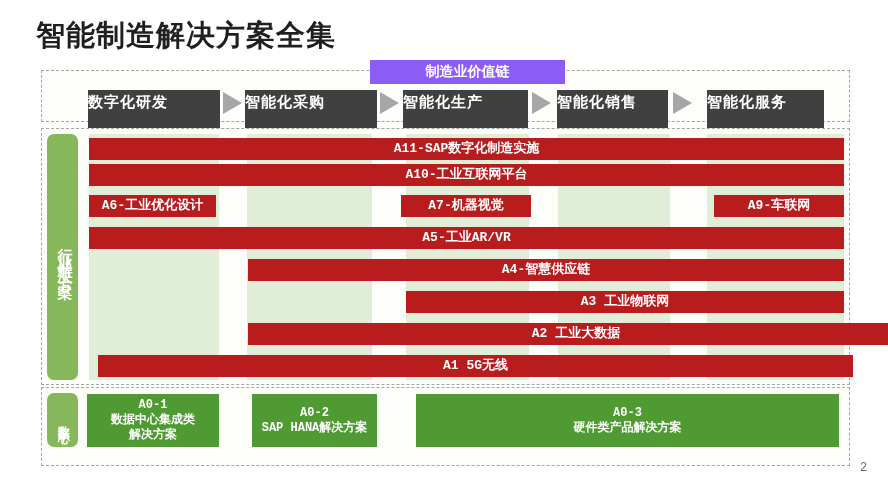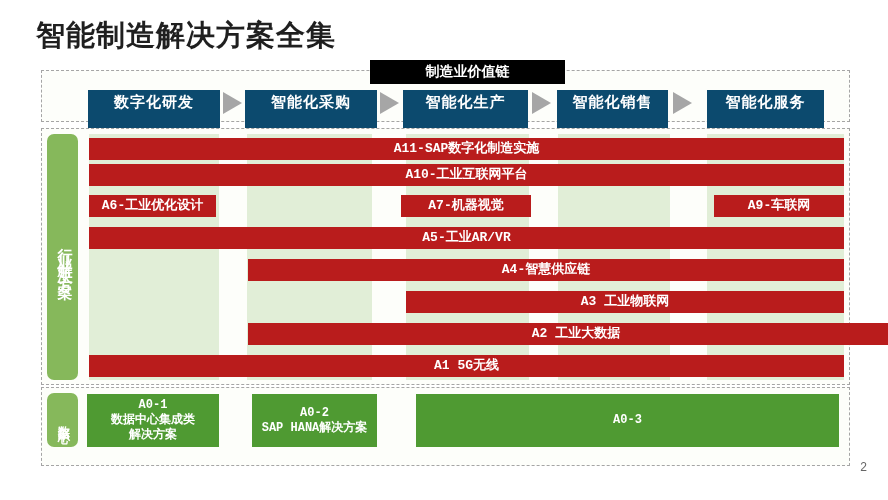--- a/index.html
+++ b/index.html
@@ -8,25 +8,25 @@
   .title{position:absolute;left:36px;top:16px;font-size:29px;font-weight:bold;color:#1f1f1f;letter-spacing:1px;margin:0;}
 
   
   .frame{position:absolute;border:1px dashed #a5a5a5;background:#fdfefa;box-sizing:border-box;}
   .top-section{left:41px;top:70px;width:809px;height:52px;}
   .main-section{left:41px;top:128px;width:809px;height:257px;}
   .bottom-section{left:41px;top:387px;width:809px;height:79px;}
 
   
   .vc-header{position:absolute;left:370px;top:60px;width:195px;height:24px;line-height:24px;
-             background:#000000;color:#fff;font-size:14px;font-weight:bold;text-align:center;z-index:6;}
+             background:#8b5cf6;color:#fff;font-size:14px;font-weight:bold;text-align:center;z-index:6;}
 
   
-  .stage{position:absolute;top:19px;height:39px;line-height:27px;background:#0c4a6e;color:#fff;
-         font-size:15px;font-weight:bold;text-align:center;letter-spacing:1px;}
+  .stage{position:absolute;top:19px;height:39px;line-height:27px;background:#404040;color:#fff;
+         font-size:15px;font-weight:bold;letter-spacing:1px;}
   .tri{position:absolute;top:21px;width:0;height:0;border-top:11px solid transparent;
        border-bottom:11px solid transparent;border-left:19px solid #a6a6a6;}
 
   
   .band{position:absolute;top:5px;height:246px;background:#e1eed7;}
 
   
   .side{position:absolute;background:#86b85b;border-radius:7px;display:flex;align-items:center;justify-content:center;}
   .side-main{left:5px;top:5px;width:31px;height:246px;}
   .side-dc{left:5px;top:5px;width:31px;height:54px;}
@@ -79,38 +79,39 @@
 
     <div class="bar" style="left:47px;top:9px;width:755px">A11-SAP数字化制造实施</div>
     <div class="bar" style="left:47px;top:35px;width:755px">A10-工业互联网平台</div>
     <div class="bar" style="left:47px;top:66px;width:127px">A6-工业优化设计</div>
     <div class="bar" style="left:359px;top:66px;width:130px">A7-机器视觉</div>
     <div class="bar" style="left:672px;top:66px;width:130px">A9-车联网</div>
     <div class="bar" style="left:47px;top:98px;width:755px">A5-工业AR/VR</div>
     <div class="bar" style="left:206px;top:130px;width:596px">A4-智慧供应链</div>
     <div class="bar" style="left:364px;top:162px;width:438px">A3 工业物联网</div>
     <div class="bar" style="left:206px;top:194px;width:656px">A2 工业大数据</div>
-    <div class="bar" style="left:47px;top:226px;width:755px">A1 5G无线</div>
+    <div class="bar" style="left:56px;top:226px;width:755px">A1 5G无线</div>
   </div>
 
   <div class="frame bottom-section">
     <div class="side side-dc">
       <span class="vert vert-dc">数据中心</span>
     </div>
 
     <div class="dcbox" style="left:45px;width:132px">
       <div>A0-1</div>
       <div>数据中心集成类</div>
       <div>解决方案</div>
     </div>
 
     <div class="dcbox" style="left:210px;width:125px">
       <div>A0-2</div>
       <div>SAP HANA解决方案</div>
     </div>
 
     <div class="dcbox" style="left:374px;width:423px">
       <div>A0-3</div>
+      <div>硬件类产品解决方案</div>
     </div>
   </div>
 
   <div class="page-num">2</div>
 </div>
 
 </body></html>

